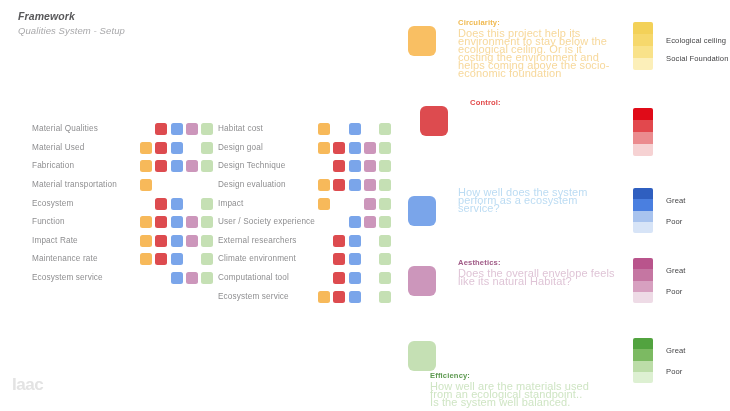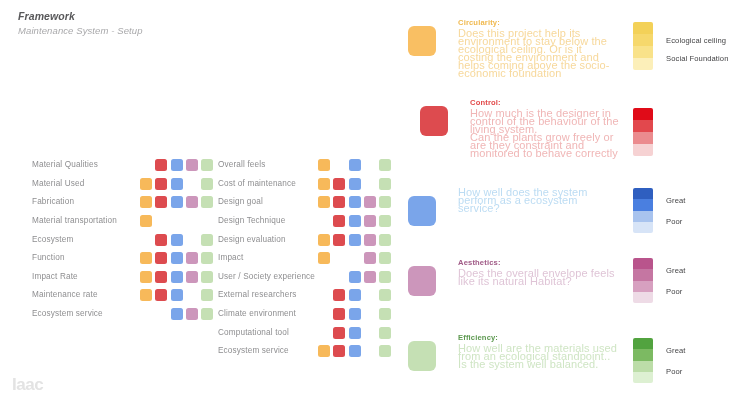--- a/index.html
+++ b/index.html
@@ -25,21 +25,21 @@
   }
 
   
   .logo{
     position:absolute;left:12px;top:375px;
     font-weight:bold;font-size:17px;color:#e3e3e3;letter-spacing:-.5px;
     line-height:19px;
   }
 
   
-  .matrix{position:absolute;margin-top:36px;}
+  .matrix{position:absolute;}
   .matrix.left{left:32px;top:120px;}
   .matrix.mid{left:218px;top:120px;}
 
   .mrow{
     display:flex;align-items:center;
     height:18.6px;
   }
   .mlabel{
     font-size:8.2px;color:#8e8e90;
     letter-spacing:.15px;white-space:nowrap;
@@ -86,21 +86,21 @@
     font-size:7.6px;color:#444446;line-height:10px;letter-spacing:.1px;
   }
 </style>
 </head>
 <body>
 
 <div class="stage">
 
   <div class="title-block">
     <div class="title-main">Framework</div>
-    <div class="title-sub">Maintenance System - Setup</div>
+    <div class="title-sub">Qualities System - Setup</div>
   </div>
 
   <div class="logo">Iaac</div>
 
   <div class="matrix left" id="matrix-left">
       <div class="mrow">
         <div class="mlabel">Material Qualities</div>
         <div class="cells">
           <div class="cell off"></div>
           <div class="cell" style="background: rgb(221, 75, 79);"></div>
@@ -185,34 +185,24 @@
           <div class="cell off"></div>
           <div class="cell off"></div>
           <div class="cell" style="background: rgb(122, 165, 234);"></div>
           <div class="cell" style="background: rgb(204, 150, 187);"></div>
           <div class="cell" style="background: rgb(197, 224, 180);"></div>
         </div>
       </div>
     </div>
   <div class="matrix mid" id="matrix-mid">
       <div class="mrow">
-        <div class="mlabel">Overall feels</div>
-        <div class="cells">
-          <div class="cell" style="background: rgb(247, 185, 90);"></div>
-          <div class="cell off"></div>
-          <div class="cell" style="background: rgb(122, 165, 234);"></div>
-          <div class="cell off"></div>
-          <div class="cell" style="background: rgb(197, 224, 180);"></div>
-        </div>
-      </div>
-      <div class="mrow">
-        <div class="mlabel">Cost of maintenance</div>
-        <div class="cells">
-          <div class="cell" style="background: rgb(247, 185, 90);"></div>
-          <div class="cell" style="background: rgb(221, 75, 79);"></div>
+        <div class="mlabel">Habitat cost</div>
+        <div class="cells">
+          <div class="cell" style="background: rgb(247, 185, 90);"></div>
+          <div class="cell off"></div>
           <div class="cell" style="background: rgb(122, 165, 234);"></div>
           <div class="cell off"></div>
           <div class="cell" style="background: rgb(197, 224, 180);"></div>
         </div>
       </div>
       <div class="mrow">
         <div class="mlabel">Design goal</div>
         <div class="cells">
           <div class="cell" style="background: rgb(247, 185, 90);"></div>
           <div class="cell" style="background: rgb(221, 75, 79);"></div>
@@ -320,22 +310,20 @@
         </div>
         <div class="legend-labels">
           <div style="margin-top: 14px;">Ecological ceiling</div>
           <div style="margin-bottom: 6px;">Social Foundation</div>
         </div>
       </div>
       <div class="panel" style="left: 408px; top: 98px; margin-left: 12px;">
         <div class="panel-swatch" style="background: rgb(221, 75, 79);"></div>
         <div class="panel-text">
           <div class="panel-title" style="color: rgb(226, 74, 74);">Control:</div>
-          <div class="panel-desc" style="color: rgb(240, 182, 182); white-space: pre-line;">How much is the designer in control of the behaviour of the living system.
-Can the plants grow freely or are they constraint and monitored to behave correctly</div>
         </div>
       </div>
       <div class="legend" style="left: 633px; top: 108px; height: 48px;">
         <div class="legend-bar">
           <span style="background: rgb(224, 11, 24);"></span>
           <span style="background: rgb(226, 72, 77);"></span>
           <span style="background: rgb(235, 139, 142);"></span>
           <span style="background: rgb(246, 210, 211);"></span>
         </div>
       </div>
@@ -369,21 +357,21 @@
           <span style="background: rgb(185, 84, 140);"></span>
           <span style="background: rgb(197, 118, 162);"></span>
           <span style="background: rgb(215, 160, 192);"></span>
           <span style="background: rgb(238, 219, 230);"></span>
         </div>
         <div class="legend-labels">
           <div style="margin-top: 8px;">Great</div>
           <div style="margin-bottom: 6px;">Poor</div>
         </div>
       </div>
-      <div class="panel" style="left: 408px; top: 333px;">
+      <div class="panel" style="left: 408px; top: 333px; flex-direction: column;">
         <div class="panel-swatch" style="background: rgb(197, 224, 180);"></div>
         <div class="panel-text">
           <div class="panel-title" style="color: rgb(93, 153, 80);">Efficiency:</div>
           <div class="panel-desc" style="color: rgb(207, 229, 196); white-space: pre-line;">How well are the materials used from an ecological standpoint..
 Is the system well balanced.</div>
         </div>
       </div>
       <div class="legend" style="left: 633px; top: 338px; height: 45px;">
         <div class="legend-bar">
           <span style="background: rgb(82, 163, 63);"></span>

